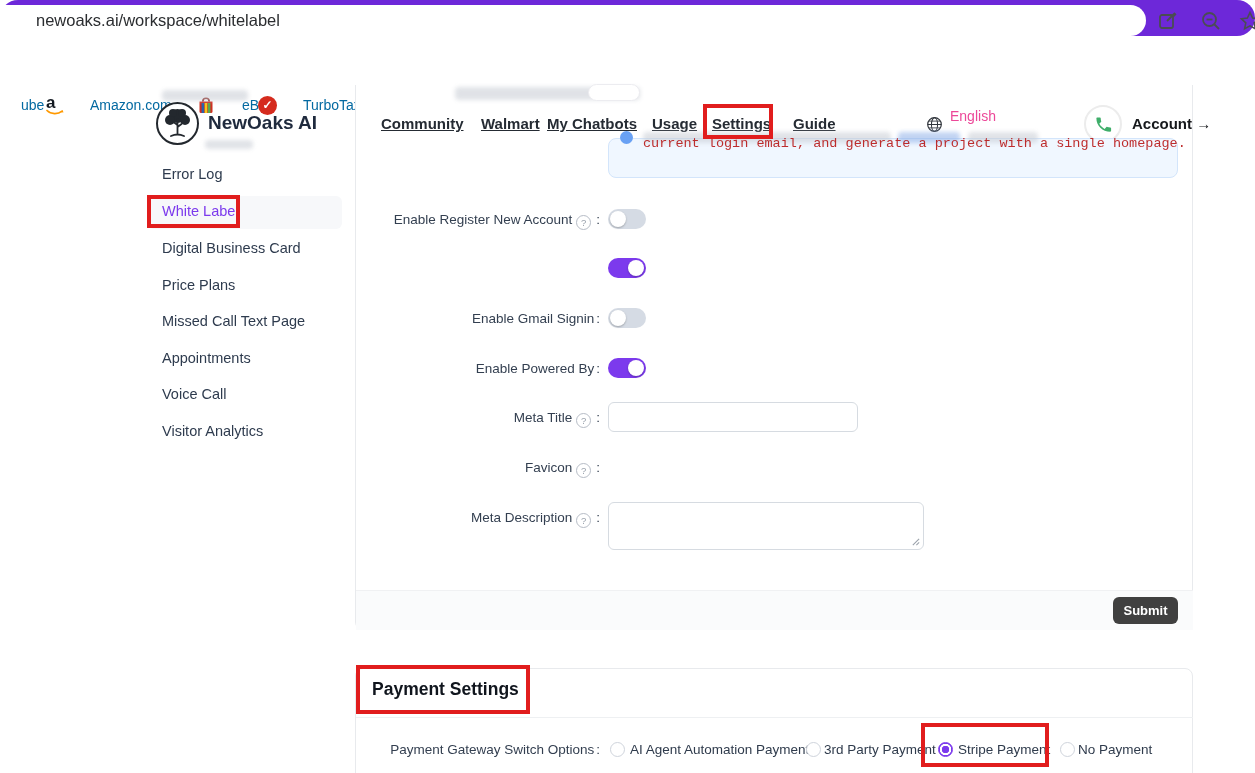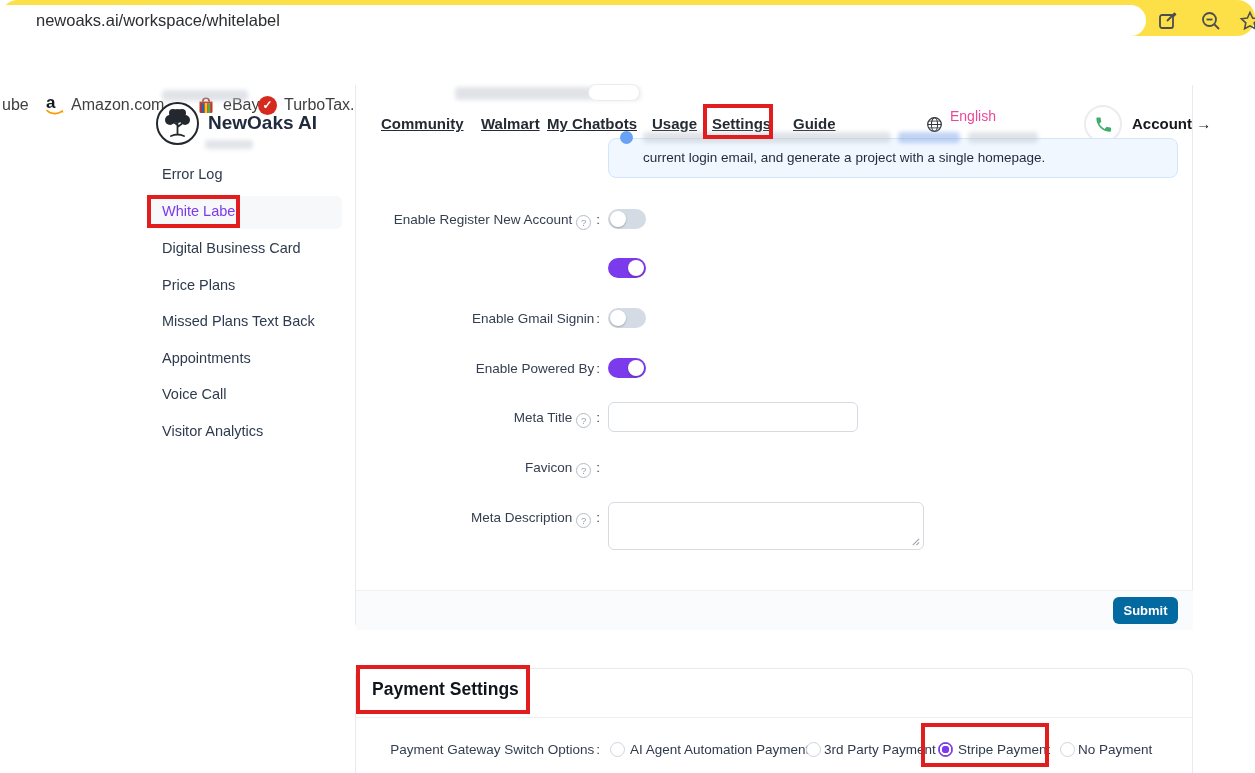--- a/index.html
+++ b/index.html
@@ -1,63 +1,63 @@
 <!DOCTYPE html>
 <html><head>
 <meta charset="utf-8">
 <style>
   html,body{margin:0;padding:0;background:#fff;}
   .screen{position:relative;width:1255px;height:773px;overflow:hidden;background:#fff;
           font-family:"Liberation Sans",sans-serif;color:#222;}
   
-  .chrome{position:absolute;left:0;top:0;width:1255px;height:36px;background:#fde047;border-radius:20px;}
+  .chrome{position:absolute;left:0;top:0;width:1255px;height:36px;background:#6d28d9;border-radius:20px;}
   .url-pill{position:absolute;left:-24px;top:5px;width:1170px;height:31px;background:#fff;border-radius:16px;}
   .url-text{position:absolute;left:60px;top:6px;font-size:16.5px;color:#2b2d30;white-space:nowrap;}
   .chrome-ico{position:absolute;top:9px;width:24px;height:24px;}
   
   .bookmarks{position:absolute;left:0;top:40px;width:1255px;height:48px;background:#fff;}
   .bm{position:absolute;top:52px;height:26px;display:flex;align-items:center;gap:7px;cursor:pointer;}
-  .bm span.lbl{font-size:16px;color:#404040;white-space:nowrap;}
+  .bm span.lbl{font-size:14px;color:#0369a1;white-space:nowrap;margin-left:19px;}
   .ico-sq{width:18px;height:18px;border-radius:4px;display:flex;align-items:center;justify-content:center;
           font-weight:bold;color:#fff;font-size:11px;}
   .tt-circle{width:19px;height:19px;border-radius:50%;background:#d52b1e;color:#fff;display:flex;
              align-items:center;justify-content:center;font-size:12px;font-weight:bold;}
   .amazon-a{position:relative;width:18px;height:20px;font-weight:700;font-size:17px;color:#131921;line-height:16px;}
   .amazon-a svg{position:absolute;left:0;bottom:-1px;}
   
   .side-item{position:absolute;left:162px;font-size:14.5px;color:#2e3b4e;white-space:nowrap;cursor:pointer;}
   .side-active-pill{position:absolute;left:148px;top:196px;width:194px;height:33px;background:#f7f8fa;border-radius:6px;}
   .brand-text{position:absolute;left:208px;top:112px;font-size:19px;font-weight:600;color:#1f2a3d;}
   
   .main-card{position:absolute;left:355px;top:85px;width:838px;height:545px;background:#fff;
              border:1px solid #e8eaed;border-top:none;border-radius:0 0 8px 8px;box-sizing:border-box;}
   .pay-card{position:absolute;left:355px;top:668px;width:838px;height:120px;background:#fff;
             border:1px solid #e8eaed;border-radius:8px 8px 0 0;box-sizing:border-box;}
   .nav-item{position:absolute;top:115px;font-size:15px;font-weight:600;color:#252b33;white-space:nowrap;cursor:pointer;text-decoration:underline;}
   .banner{position:absolute;left:608px;top:138px;width:570px;height:40px;background:#f0f7ff;
           border:1px solid #d3e5fb;border-radius:8px;box-sizing:border-box;}
-  .banner-line2{position:absolute;left:643px;top:150px;font-size:13.5px;color:#0f172a;opacity:.92;white-space:nowrap;}
+  .banner-line2{position:absolute;left:643px;top:136px;font-size:13.5px;color:#b91c1c;opacity:.92;white-space:nowrap;font-family:Liberation Mono, monospace;}
   .blur{position:absolute;background:#c7ccd4;opacity:.55;filter:blur(2px);border-radius:4px;}
   .blur.bluish{background:#8fb0e8;}
   .form-label{position:absolute;left:355px;width:245px;text-align:right;font-size:13.5px;color:#333f50;white-space:nowrap;}
   .help{display:inline-block;width:13px;height:13px;border:1px solid #b6bcc6;border-radius:50%;color:#98a0ab;
         font-size:9.5px;line-height:13px;text-align:center;margin:0 3px 0 4px;vertical-align:-2px;}
   .colon{margin-left:2px;}
   .toggle{position:absolute;width:38px;height:20px;border-radius:10px;background:#d5dbe4;cursor:pointer;}
   .toggle .knob{position:absolute;top:2px;left:2px;width:16px;height:16px;border-radius:50%;background:#fff;
                 box-shadow:0 1px 2px rgba(0,0,0,.25);}
   .toggle.on{background:#7c3aed;}
   .toggle.on .knob{left:auto;right:2px;}
   .tinput{position:absolute;border:1px solid #d6dbe1;border-radius:6px;background:#fff;box-sizing:border-box;
           font-family:"Liberation Sans",sans-serif;font-size:13px;padding:4px 8px;color:#333;}
   .upload-btn{position:absolute;left:608px;top:452px;width:124px;height:30px;border:1px solid #d6dbe1;border-radius:6px;
               background:#fff;display:flex;align-items:center;justify-content:center;gap:6px;font-size:13px;
               color:#2f3b4c;cursor:pointer;}
   .footerbar{position:absolute;left:356px;top:590px;width:837px;height:39px;background:#fafbfc;border-top:1px solid #f0f1f3;}
-  .submit-btn{position:absolute;left:1113px;top:597px;width:65px;height:27px;background:#0369a1;border-radius:6px;
+  .submit-btn{position:absolute;left:1113px;top:597px;width:65px;height:27px;background:#404040;border-radius:6px;
               color:#fff;font-size:13px;font-weight:700;display:flex;align-items:center;justify-content:center;cursor:pointer;}
   .pay-title{position:absolute;left:372px;top:679px;font-size:17.5px;font-weight:700;color:#10151d;}
   .pay-divider{position:absolute;left:356px;top:717px;width:837px;height:1px;background:#eef0f2;}
   .radio{position:absolute;width:15px;height:15px;border-radius:50%;border:1px solid #cfd4dc;background:#fff;
          box-sizing:border-box;cursor:pointer;}
   .radio.on{border:1px solid #7c3aed;background:radial-gradient(circle,#7c3aed 0 3.5px,#ffffff 4px 5.5px,#7c3aed 6px);}
   .radio-label{position:absolute;font-size:13.5px;color:#2f3b4c;white-space:nowrap;cursor:pointer;}
   .redbox{position:absolute;border:4px solid #e11d1d;z-index:60;pointer-events:none;box-sizing:border-box;}
   .avatar{position:absolute;left:1084px;top:105px;width:38px;height:38px;border-radius:50%;background:#fff;
           border:2px solid #ececec;box-sizing:border-box;display:flex;align-items:center;justify-content:center;cursor:pointer;}
@@ -167,21 +167,21 @@
       <path d="M22.5 18 V33 M22.5 24 l-4 -3 M22.5 26 l4 -3 M16 35 q6.5 -3 13 0" stroke="#23282e" stroke-width="1.8" fill="none" stroke-linecap="round"></path>
     </svg>
     <div class="brand-text">NewOaks AI</div>
     <div class="blur" style="left:205px;top:140px;width:48px;height:9px"></div>
 
     <div class="side-active-pill"></div>
     <div class="side-item" style="top:166px">Error Log</div>
     <div class="side-item" style="top:203px;color:#7c3aed">White Label</div>
     <div class="side-item" style="top:240px">Digital Business Card</div>
     <div class="side-item" style="top:277px">Price Plans</div>
-    <div class="side-item" style="top:313px">Missed Plans Text Back</div>
+    <div class="side-item" style="top:313px">Missed Call Text Page</div>
     <div class="side-item" style="top:350px">Appointments</div>
     <div class="side-item" style="top:386px">Voice Call</div>
     <div class="side-item" style="top:423px">Visitor Analytics</div>
   </div>
 
   <div class="main-card"></div>
 
   <div class="blur" style="left:455px;top:87px;width:185px;height:13px"></div>
   <div class="pill-cut"></div>
 

